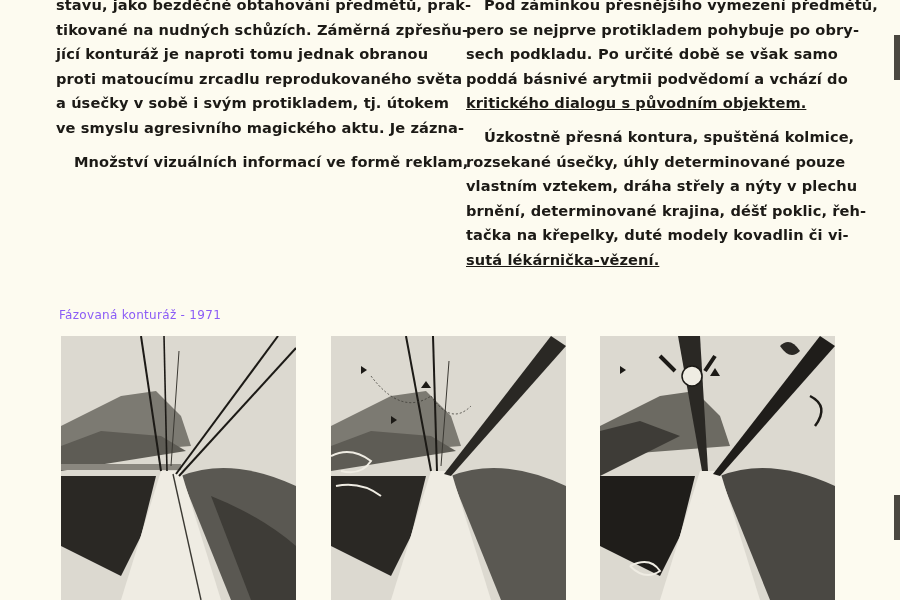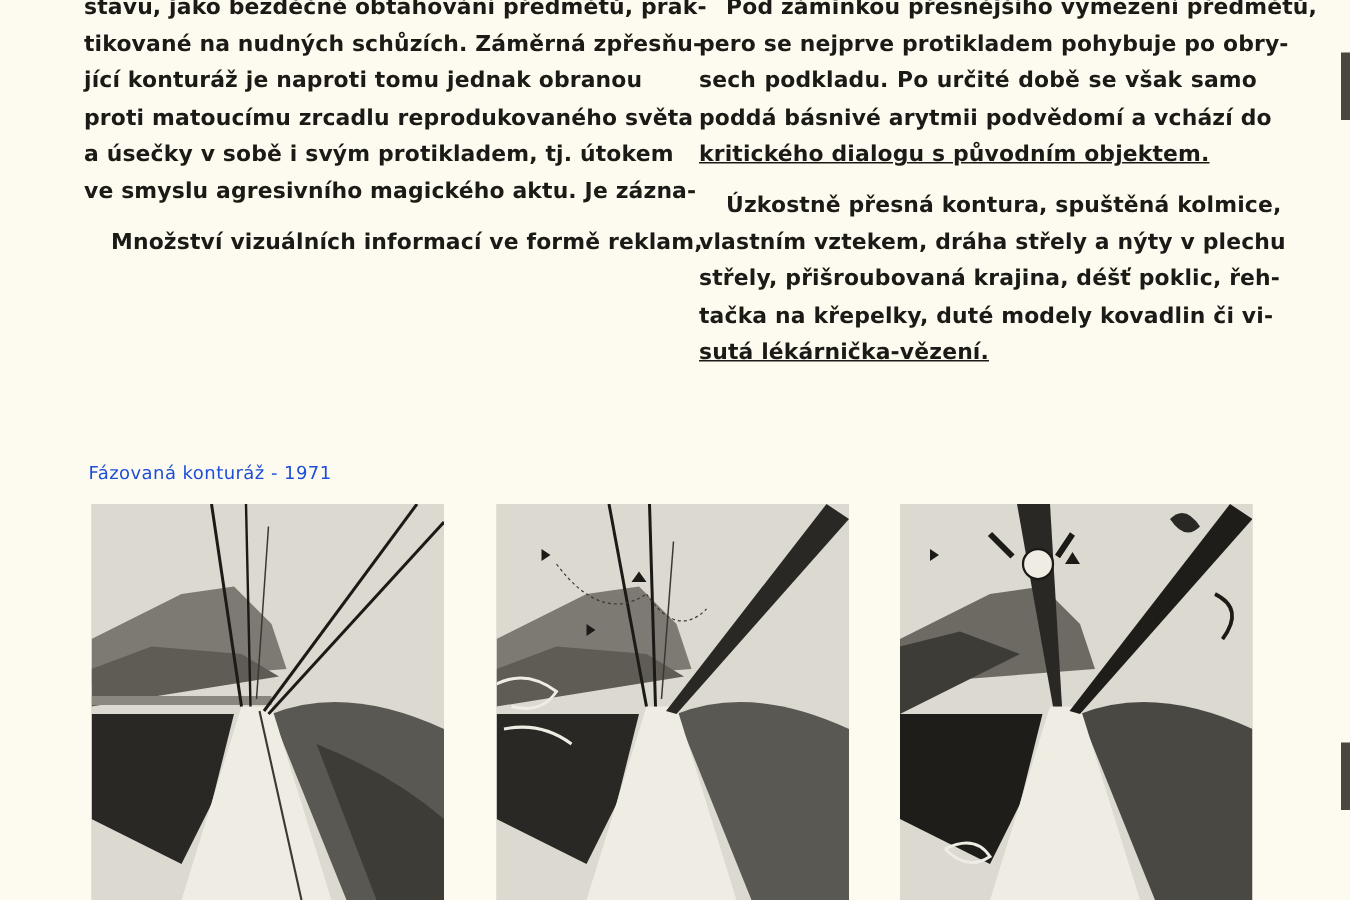--- a/index.html
+++ b/index.html
@@ -19,21 +19,21 @@
     font-weight: bold;
     letter-spacing: 0.1px;
   }
   .col.left { left: 56px; }
   .col.right { left: 466px; }
   .col p { margin: 0 0 9px 0; }
   .line { display: block; text-align: justify; text-align-last: justify; white-space: nowrap; }
   .line.last { text-align-last: left; text-decoration: underline; }
   .caption {
     position: absolute; left: 59px; top: 308px;
-    font-size: 12px; color: #1d4ed8; letter-spacing: 0.3px;
+    font-size: 12px; color: #8b5cf6; letter-spacing: 0.3px;
   }
   .panel {
     position: absolute; top: 336px; width: 235px; height: 264px;
     background: #cfccc2; overflow: hidden;
   }
   .panel svg { display: block; width: 100%; height: 100%; }
   .edge {
     position: absolute; right: 0; width: 6px; background: #4a4740;
   }
 </style>
@@ -57,22 +57,23 @@
 <div class="col right">
   <p>
     <span class="line" style="text-indent:18px">Pod záminkou přesnějšího vymezení předmětů,</span>
     <span class="line">pero se nejprve protikladem pohybuje po obry-</span>
     <span class="line">sech podkladu. Po určité době se však samo</span>
     <span class="line">poddá básnivé arytmii podvědomí a vchází do</span>
     <span class="line last">kritického dialogu s původním objektem.</span>
   </p>
   <p>
     <span class="line" style="text-indent:18px">Úzkostně přesná kontura, spuštěná kolmice,</span>
+    <span class="line">rozsekané úsečky, úhly determinované pouze</span>
     <span class="line">vlastním vztekem, dráha střely a nýty v plechu</span>
-    <span class="line">střely, přišroubovaná krajina, déšť poklic, řeh-</span>
+    <span class="line">brnění, determinované krajina, déšť poklic, řeh-</span>
     <span class="line">tačka na křepelky, duté modely kovadlin či vi-</span>
     <span class="line last">sutá lékárnička-vězení.</span>
   </p>
 </div>
 
 <div class="caption">Fázovaná konturáž  -  1971</div>
 
 <div class="panel" style="left:61px">
   <svg viewBox="0 0 235 264" preserveAspectRatio="none">
     <rect width="235" height="264" fill="#dcd9d0"></rect>

